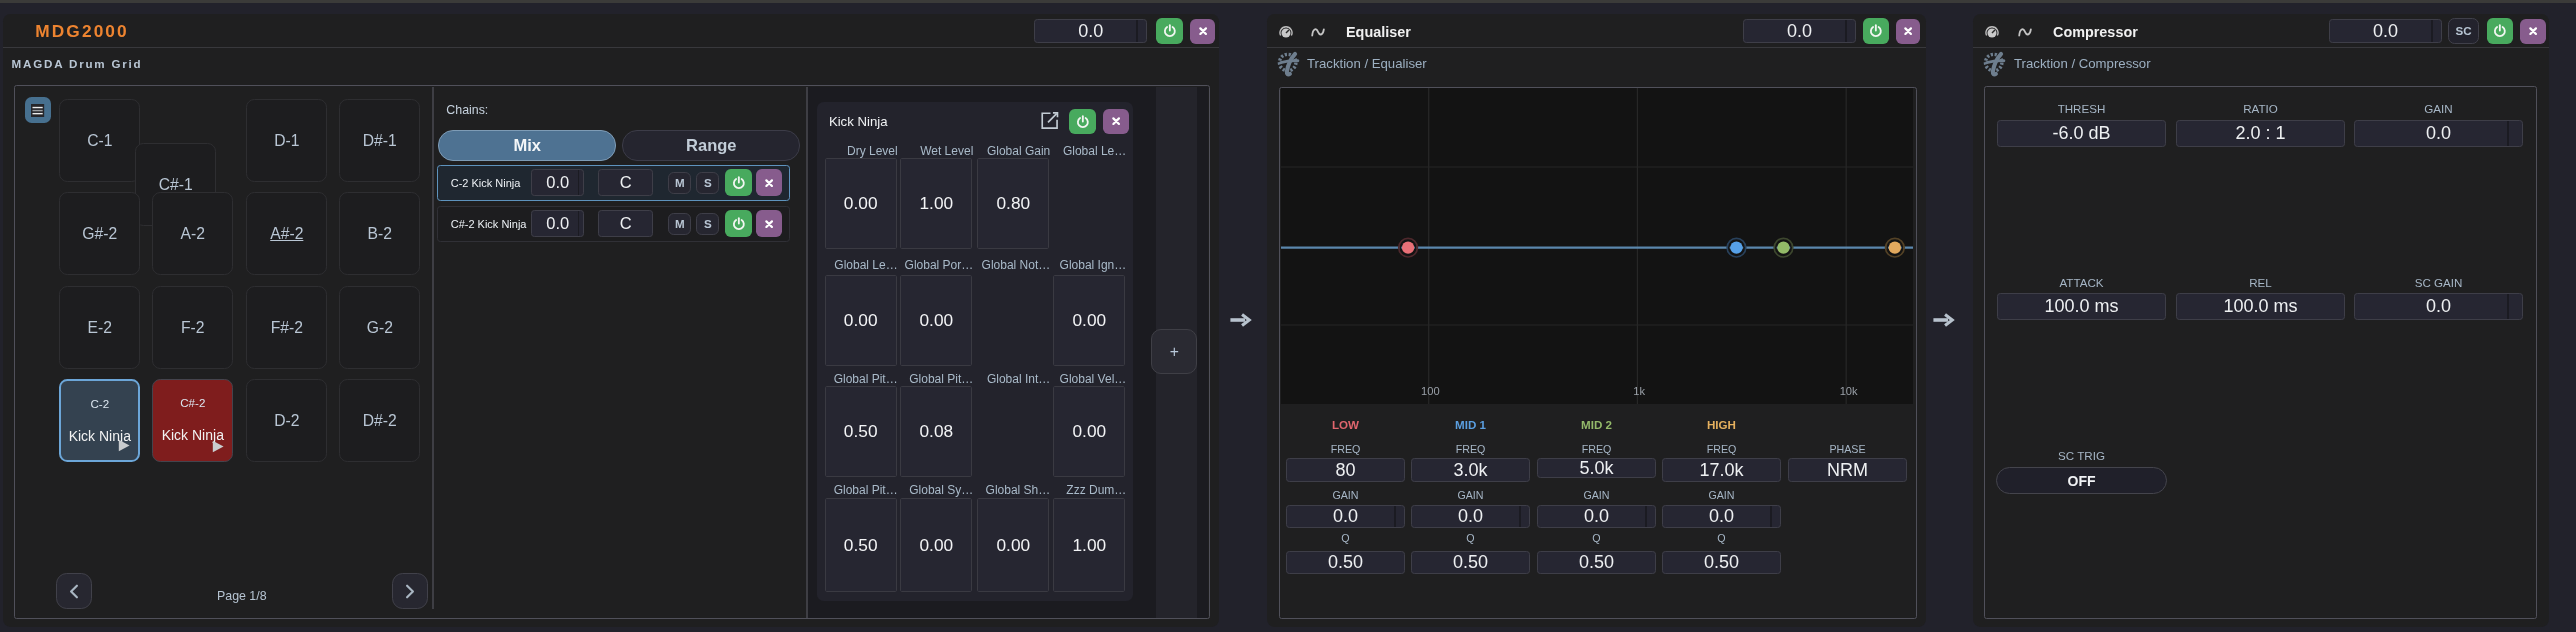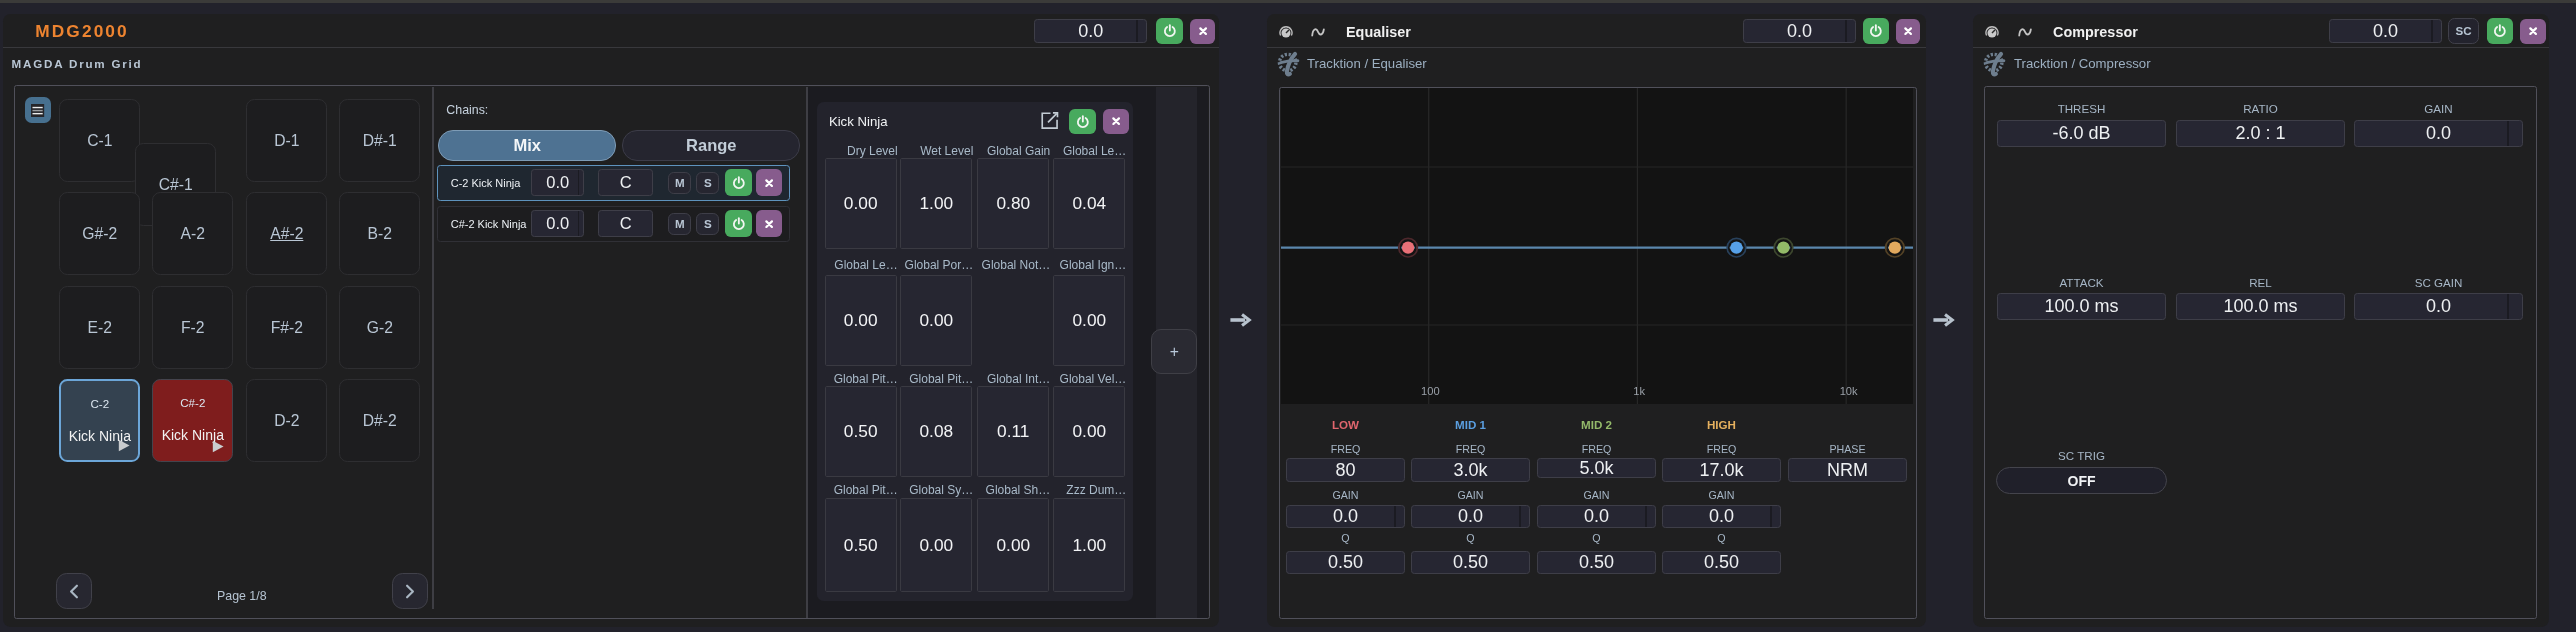--- a/index.html
+++ b/index.html
@@ -198,35 +198,33 @@
           <path d="M2 2l8 8M10 2l-8 8"></path>
         </svg>
       </div>
     <div class="rlbl" style="left:7.4px;top:42px;">Dry Level</div>
       <div class="rlbl" style="left:83px;top:42px;">Wet Level</div>
       <div class="rlbl" style="left:160px;top:42px;">Global Gain</div>
       <div class="rlbl" style="left:236px;top:42px;">Global Le…</div>
     <div class="rbox" style="left:7.4px;top:56px;">0.00</div>
       <div class="rbox" style="left:83px;top:56px;">1.00</div>
       <div class="rbox" style="left:160px;top:56px;">0.80</div>
-      <div class="rbox" style="left:236px;top:56px;">0.04</div>
     <div class="rlbl" style="left:7.4px;top:156px;">Global Le…</div>
       <div class="rlbl" style="left:83px;top:156px;">Global Por…</div>
       <div class="rlbl" style="left:160px;top:156px;">Global Not…</div>
       <div class="rlbl" style="left:236px;top:156px;">Global Ign…</div>
     <div class="rbox" style="left:7.4px;top:173px;">0.00</div>
       <div class="rbox" style="left:83px;top:173px;">0.00</div>
       <div class="rbox" style="left:236px;top:173px;">0.00</div>
     <div class="rlbl" style="left:7.4px;top:270px;">Global Pit…</div>
       <div class="rlbl" style="left:83px;top:270px;">Global Pit…</div>
       <div class="rlbl" style="left:160px;top:270px;">Global Int…</div>
       <div class="rlbl" style="left:236px;top:270px;">Global Vel…</div>
     <div class="rbox" style="left:7.4px;top:284px;">0.50</div>
       <div class="rbox" style="left:83px;top:284px;">0.08</div>
-      <div class="rbox" style="left:160px;top:284px;">0.11</div>
       <div class="rbox" style="left:236px;top:284px;">0.00</div>
     <div class="rlbl" style="left:7.4px;top:381px;">Global Pit…</div>
       <div class="rlbl" style="left:83px;top:381px;">Global Sy…</div>
       <div class="rlbl" style="left:160px;top:381px;">Global Sh…</div>
       <div class="rlbl" style="left:236px;top:381px;">Zzz Dum…</div>
     <div class="rbox" style="left:7.4px;top:396px;height:94px;">0.50</div>
       <div class="rbox" style="left:83px;top:396px;height:94px;">0.00</div>
       <div class="rbox" style="left:160px;top:396px;height:94px;">0.00</div>
       <div class="rbox" style="left:236px;top:396px;height:94px;">1.00</div>
   </div>

